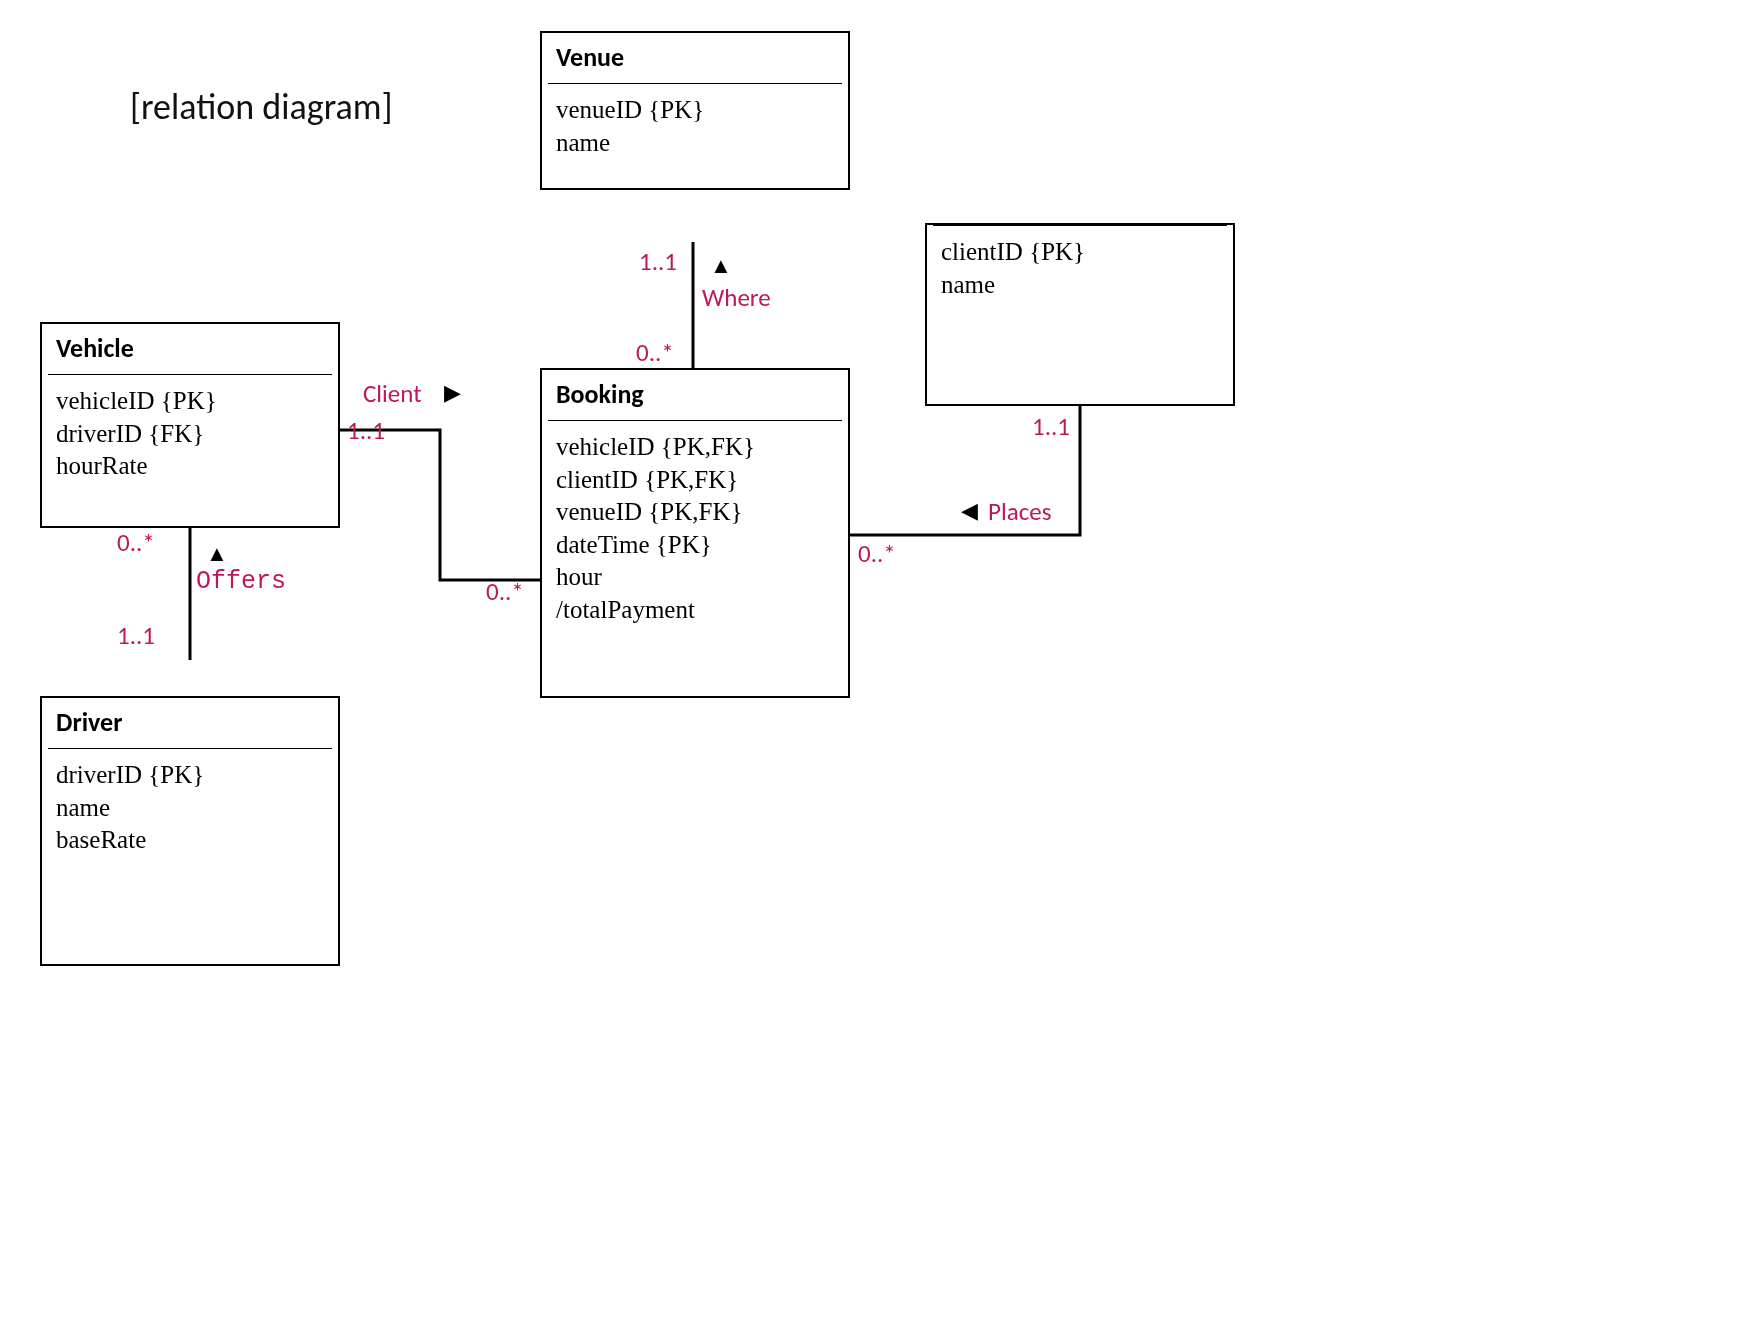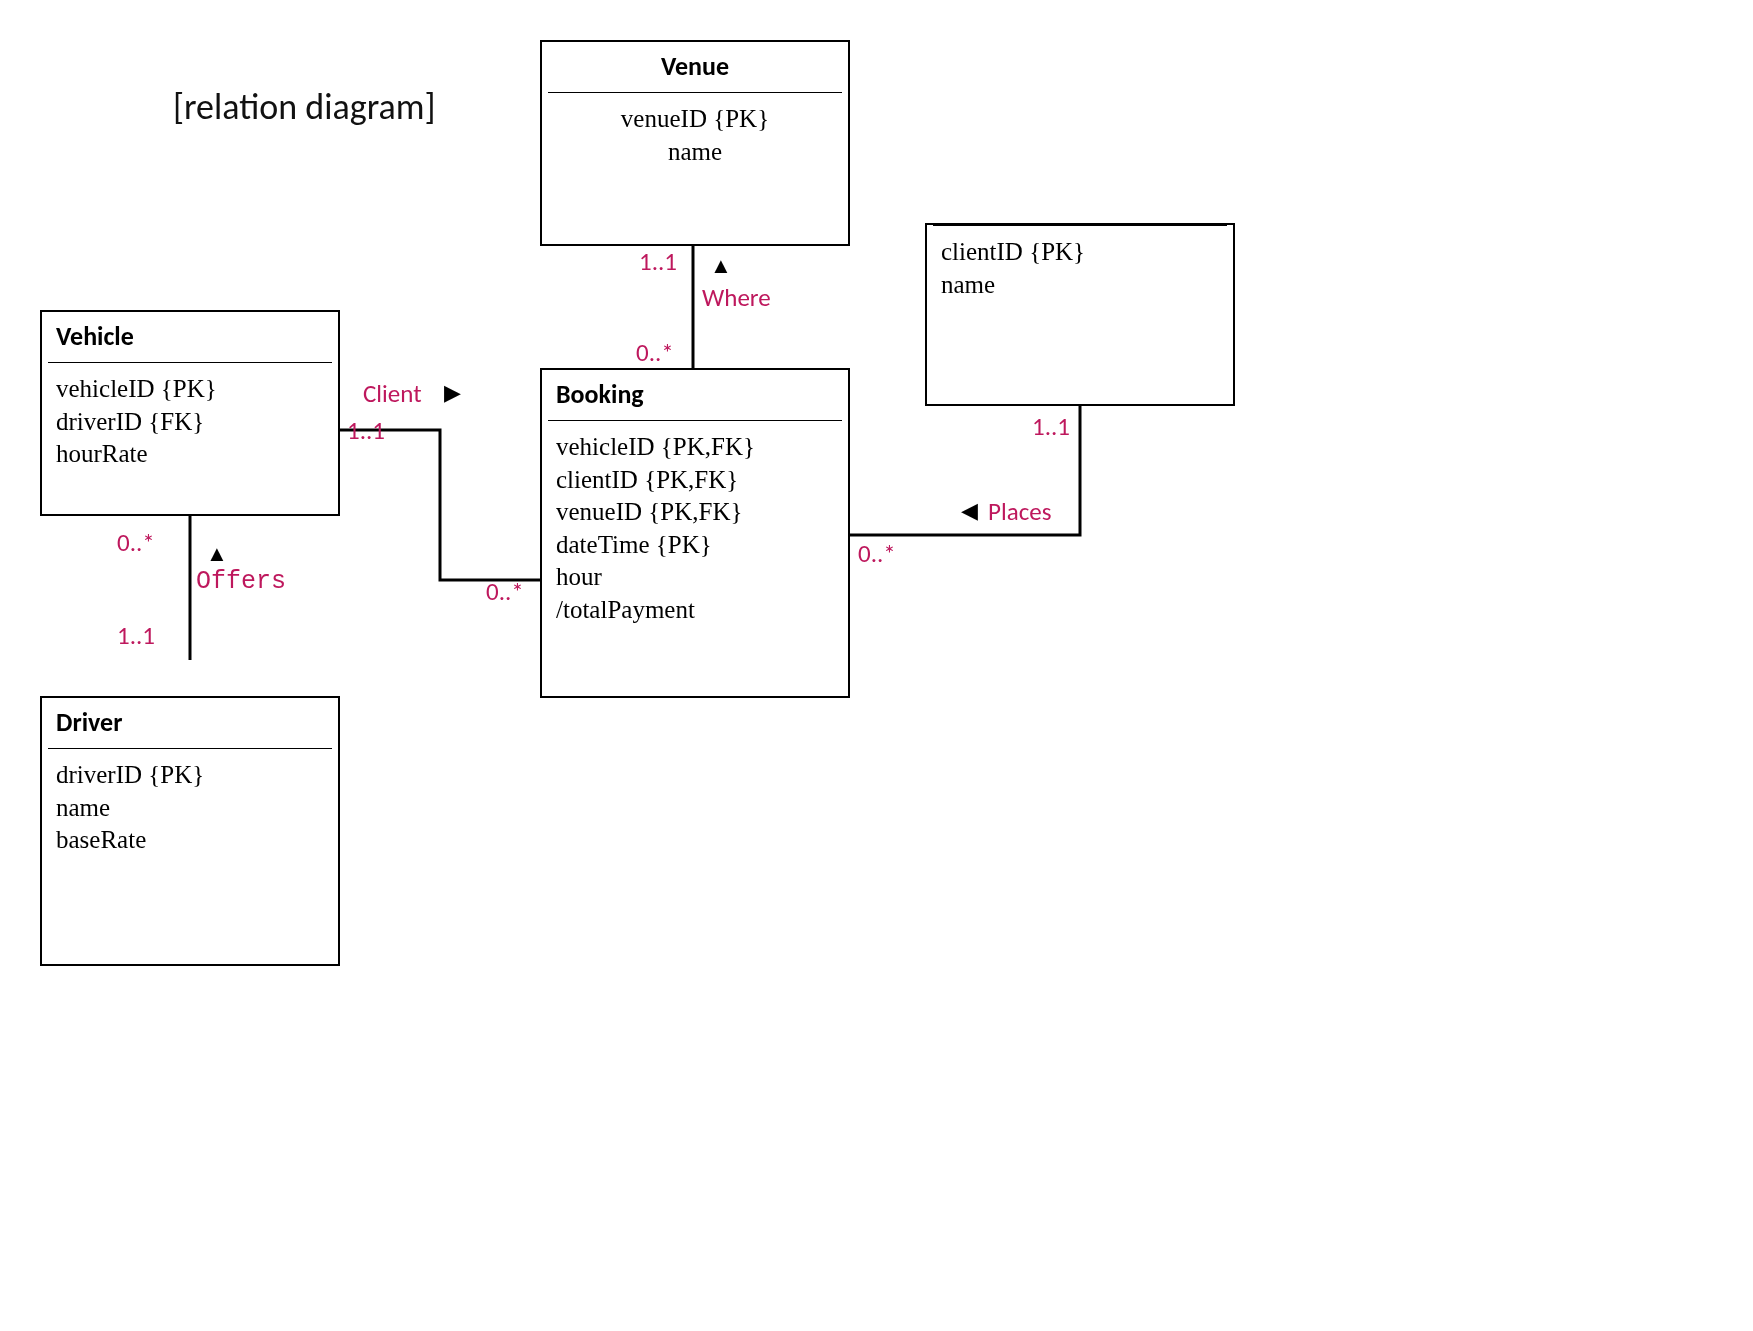--- a/index.html
+++ b/index.html
@@ -59,49 +59,49 @@
     position: absolute;
     font-size: 22px;
     color: #000;
   }
 </style>
 </head>
 <body>
 
 <div class="canvas">
 
-  <div class="title" style="left:130px; top:85px;margin-left:43px;">[relation diagram]</div>
+  <div class="title" style="left:130px; top:85px;">[relation diagram]</div>
 
   <svg class="wires">
     <g stroke="#000" stroke-width="3" fill="none">
 
       <line x1="693" y1="242" x2="693" y2="368"></line>
 
       <polyline points="340,430 440,430 440,580 540,580"></polyline>
 
       <line x1="190" y1="516" x2="190" y2="660"></line>
 
       <polyline points="850,535 1080,535 1080,406"></polyline>
     </g>
   </svg>
 
-  <div class="entity" style="left:540px; top:40px; width:310px; height:206px;text-align:center;">
+  <div class="entity" style="left:540px; top:31px; width:310px; height:159px;">
     <div class="hdr">Venue</div>
     <div class="sep"></div>
     <div class="body">venueID {PK}
 name</div>
   </div>
 
   <div class="entity" style="left:925px; top:223px; width:310px; height:183px;">
     <div class="sep"></div>
     <div class="body">clientID {PK}
 name</div>
   </div>
 
-  <div class="entity" style="left:40px; top:310px; width:300px; height:206px;">
+  <div class="entity" style="left:40px; top:322px; width:300px; height:206px;">
     <div class="hdr">Vehicle</div>
     <div class="sep"></div>
     <div class="body">vehicleID {PK}
 driverID {FK}
 hourRate</div>
   </div>
 
   <div class="entity" style="left:540px; top:368px; width:310px; height:330px;">
     <div class="hdr">Booking</div>
     <div class="sep"></div>

